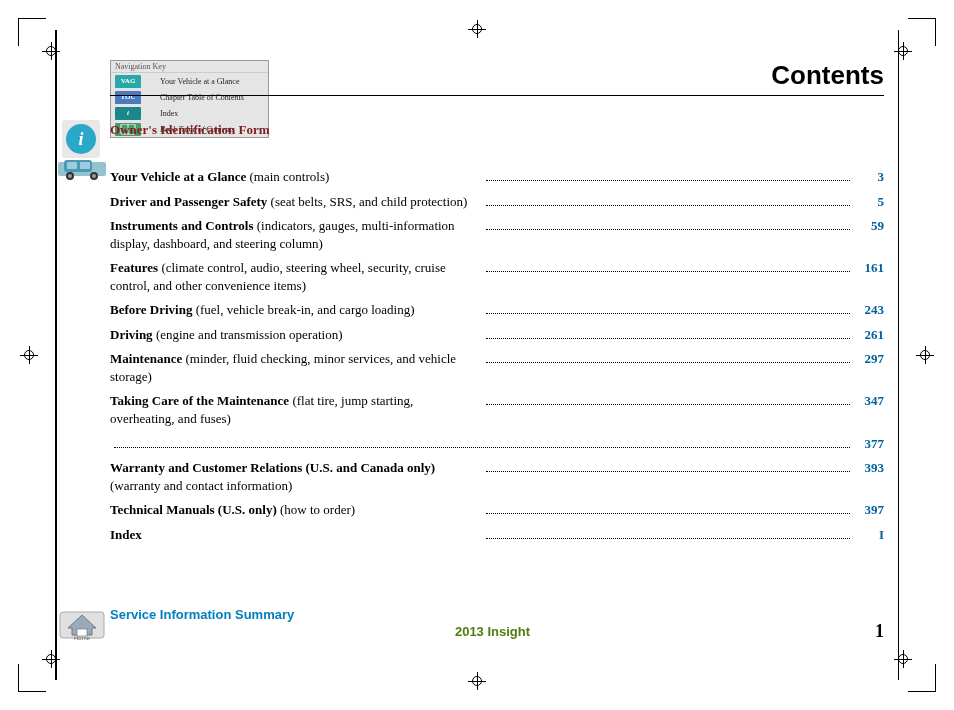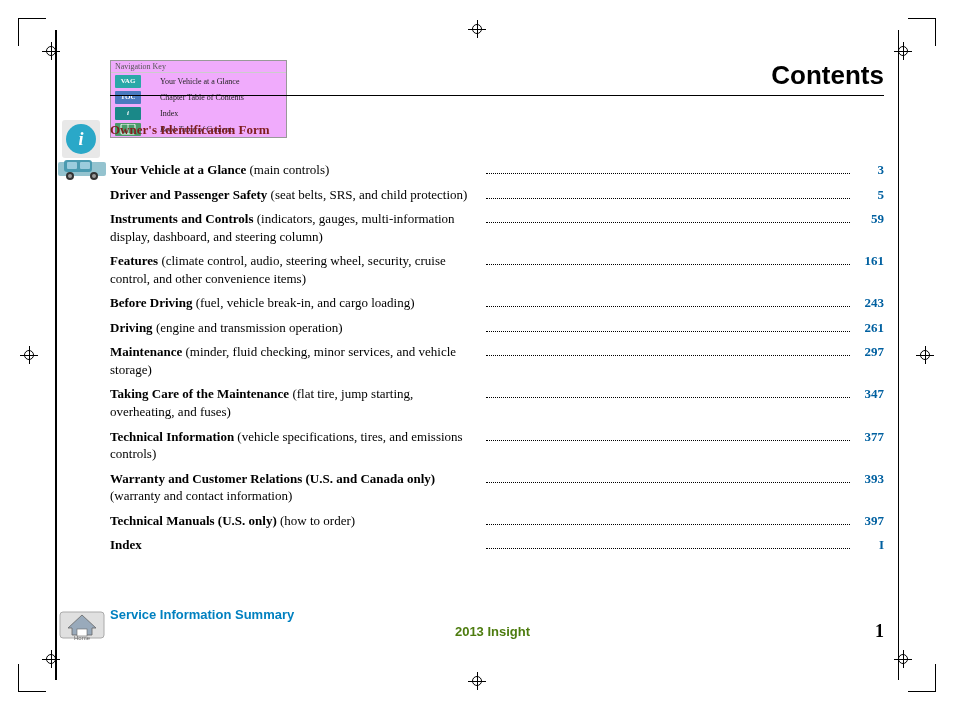--- a/index.html
+++ b/index.html
@@ -87,24 +87,24 @@
       left: 110px;
       right: 70px;
       bottom: 60px;
     }
 
     
     .nav-key-box {
       position: absolute;
       top: 0;
       left: 0;
-      width: 177px;
+      width: 159px;
       border: 1px solid #999;
       font-size: 8.5px;
-      background: #f0abfc;
+      background: #e5e5e5;
     }
     .nav-key-title {
       font-size: 8px;
       color: #555;
       padding: 1px 4px;
       border-bottom: 1px solid #ccc;
     }
     .nav-key-item {
       display: flex;
       align-items: center;
@@ -196,21 +196,21 @@
       color: #7f1d1d;
       font-weight: bold;
       font-size: 13px;
       text-decoration: none;
       font-family: Liberation Serif, serif;
     }
 
     
     .toc-list {
       position: absolute;
-      top: 101px;
+      top: 108px;
       left: 0;
       right: 0;
     }
     .toc-entry {
       display: flex;
       justify-content: space-between;
       align-items: baseline;
       margin-bottom: 7px;
       line-height: 1.35;
     }
@@ -442,23 +442,20 @@
 
     <div class="toc-entry">
       <span class="toc-entry-text">
         <span class="chapter-title">Taking Care of the Maintenance</span><span class="chapter-desc"> (flat tire, jump starting, overheating, and fuses)</span>
       </span>
       <span class="toc-dots"></span>
       <span class="toc-page">347</span>
     </div>
 
     <div class="toc-entry">
-      <span class="toc-entry-text">
-        <span class="chapter-title">Technical Information</span><span class="chapter-desc"> (vehicle specifications, tires, and emissions controls)</span>
-      </span>
       <span class="toc-dots"></span>
       <span class="toc-page">377</span>
     </div>
 
     <div class="toc-entry">
       <span class="toc-entry-text">
         <span class="chapter-title">Warranty and Customer Relations (U.S. and Canada only)</span><span class="chapter-desc"> (warranty and contact information)</span>
       </span>
       <span class="toc-dots"></span>
       <span class="toc-page">393</span>

